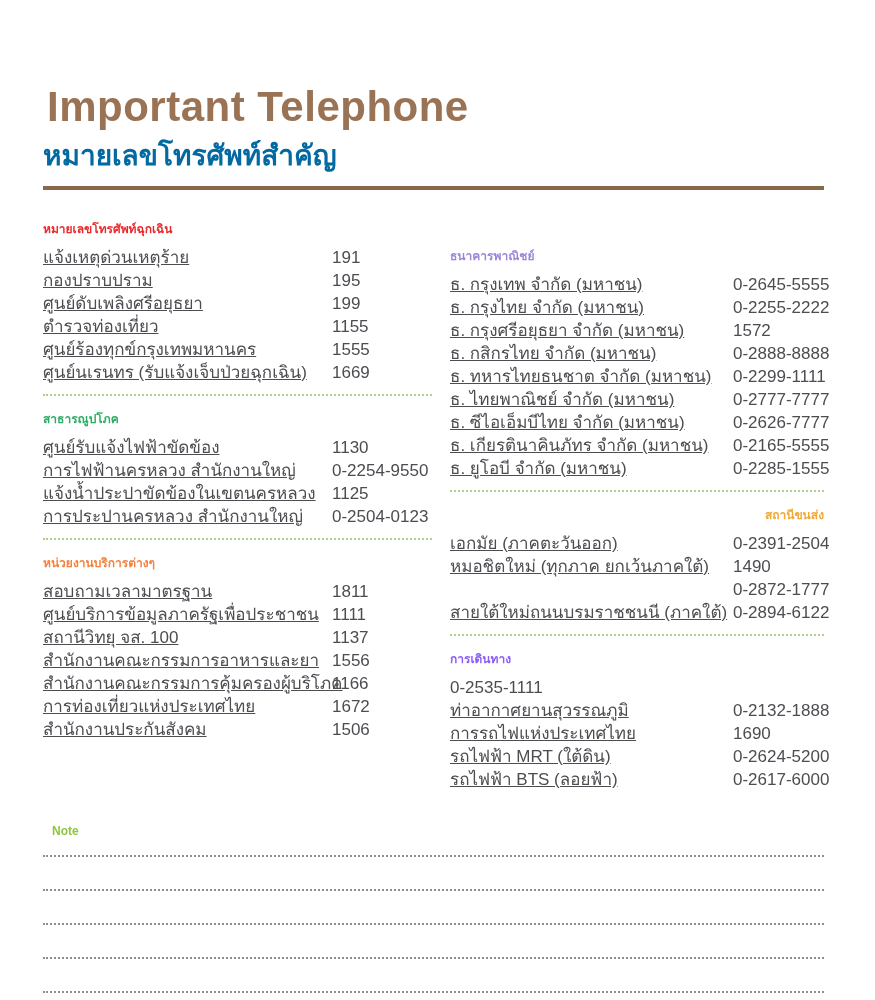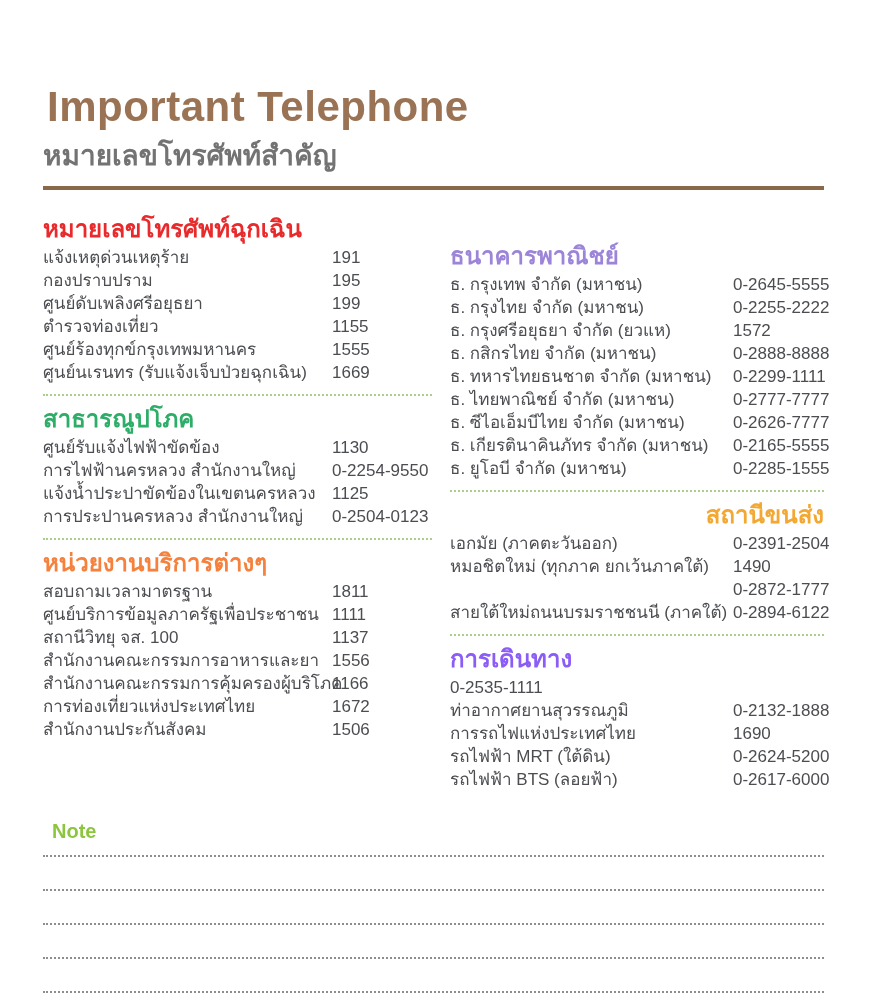--- a/index.html
+++ b/index.html
@@ -50,63 +50,64 @@
     margin-bottom: 10px;
     border-bottom: 2px dotted var(--divider-color, #abce8c);
   }
   .phone-section.last {
     border-bottom: none;
     padding-bottom: 0;
     margin-bottom: 0;
   }
   .section-title {
     margin: 0 0 4px 0;
-    font-size: 24px;
+    font-size: 12px;
     line-height: 26px;
     font-weight: 700;
   }
   .row {
     display: flex;
     font-size: 17px;
     line-height: 23px;
     color: var(--text-color, #4b4d51);
   }
   .row-label {
     flex: 0 0 auto;
     white-space: nowrap;
+    text-decoration: underline;
   }
   .col-left  .row-label { width: 289px; }
   .col-right .row-label { width: 283px; }
   .row-number {
     flex: 0 0 auto;
     white-space: nowrap;
   }
   .note {
     margin-top: 28px;
     width: 781px;
   }
   .note-title {
-    font-size: 20px;
+    font-size: 12px;
     line-height: 24px;
     font-weight: 700;
     padding-left: 9px;
     margin: 0;
   }
   .note-line {
     height: 32px;
     border-bottom: 2px dotted var(--note-line-color, #8d8d8d);
   }
   .note-line.first { height: 12px; }
 </style>
 </head>
 <body>
 
 <div class="page">
   <h1 class="page-title" style="color: rgb(154, 115, 85);">Important Telephone</h1>
-  <h2 class="page-subtitle" style="color: #737373;">หมายเลขโทรศัพท์สำคัญ</h2>
+  <h2 class="page-subtitle" style="color: #0369a1;">หมายเลขโทรศัพท์สำคัญ</h2>
   <hr class="header-rule" style="background: rgb(138, 104, 74);">
 
   <div class="columns">
     <div class="col col-left" id="col-left">
         <section class="phone-section">
           <h3 class="section-title" style="color: rgb(233, 42, 44);">หมายเลขโทรศัพท์ฉุกเฉิน</h3>
           <div class="row">
             <span class="row-label">แจ้งเหตุด่วนเหตุร้าย</span>
             <span class="row-number">191</span>
           </div>
@@ -187,21 +188,21 @@
           <h3 class="section-title" style="color: rgb(156, 132, 217);">ธนาคารพาณิชย์</h3>
           <div class="row">
             <span class="row-label">ธ. กรุงเทพ จำกัด (มหาชน)</span>
             <span class="row-number">0-2645-5555</span>
           </div>
           <div class="row">
             <span class="row-label">ธ. กรุงไทย จำกัด (มหาชน)</span>
             <span class="row-number">0-2255-2222</span>
           </div>
           <div class="row">
-            <span class="row-label">ธ. กรุงศรีอยุธยา จำกัด (ยวแห)</span>
+            <span class="row-label">ธ. กรุงศรีอยุธยา จำกัด (มหาชน)</span>
             <span class="row-number">1572</span>
           </div>
           <div class="row">
             <span class="row-label">ธ. กสิกรไทย จำกัด (มหาชน)</span>
             <span class="row-number">0-2888-8888</span>
           </div>
           <div class="row">
             <span class="row-label">ธ. ทหารไทยธนชาต จำกัด (มหาชน)</span>
             <span class="row-number">0-2299-1111</span>
           </div>

